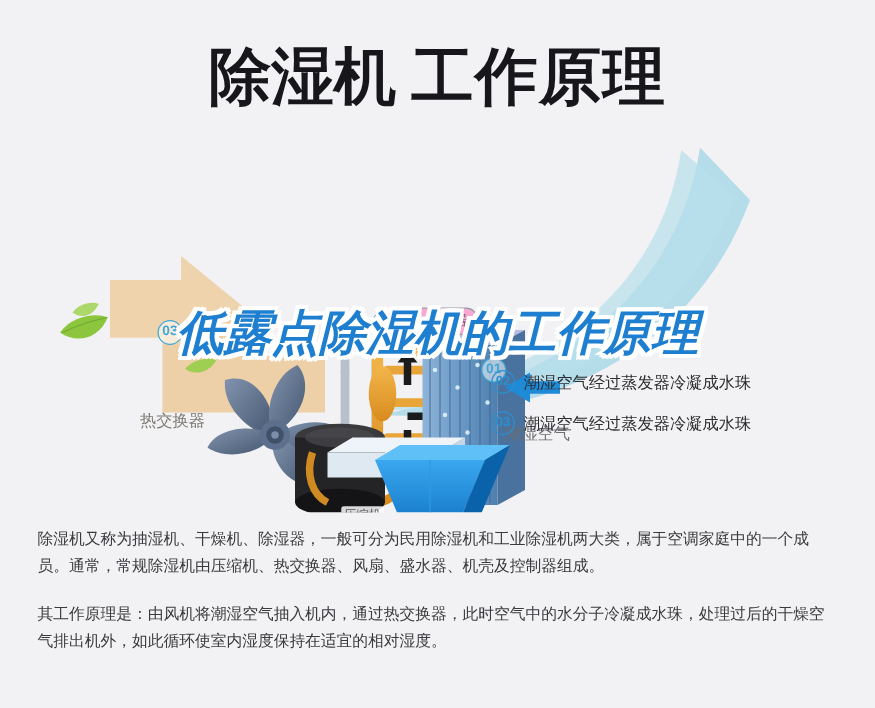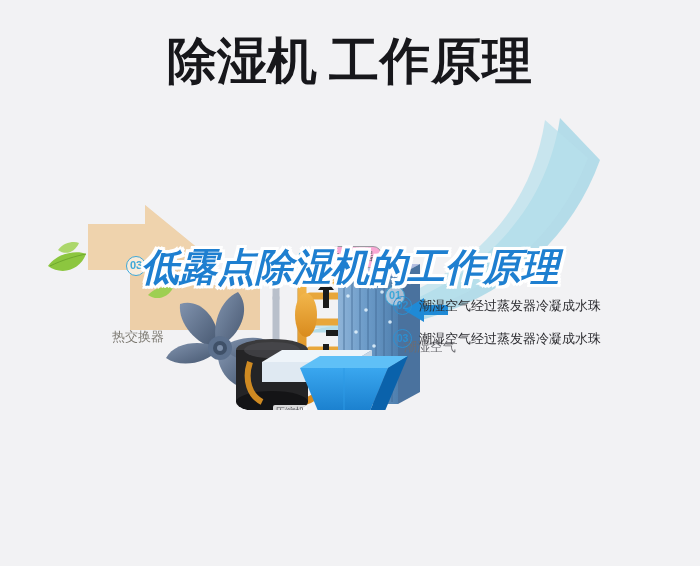--- a/index.html
+++ b/index.html
@@ -322,14 +322,18 @@
     <div class="step-row">
       <div class="step-num">03</div>
       <div class="step-text">潮湿空气经过蒸发器冷凝成水珠</div>
     </div>
   </div>
 
   <div class="overlay">
     <div class="overlay-line l1">低露点除湿机的工作原理</div>
   </div>
 
+  <div class="body-copy">
+    <p class="para">除湿机又称为抽湿机、干燥机、除湿器，一般可分为民用除湿机和工业除湿机两大类，属于空调家庭中的一个成员。通常，常规除湿机由压缩机、热交换器、风扇、盛水器、机壳及控制器组成。</p>
+    <p class="para">其工作原理是：由风机将潮湿空气抽入机内，通过热交换器，此时空气中的水分子冷凝成水珠，处理过后的干燥空气排出机外，如此循环使室内湿度保持在适宜的相对湿度。</p>
+  </div>
 
 </div>
 
 </body></html>

